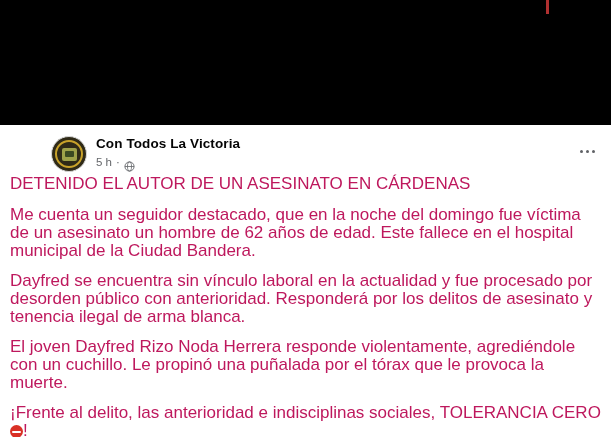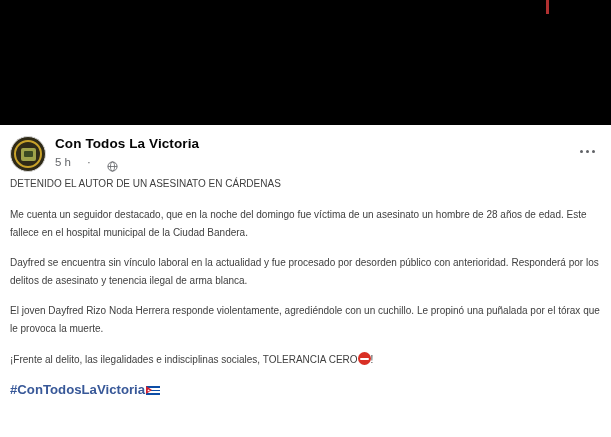--- a/index.html
+++ b/index.html
@@ -49,20 +49,21 @@
     padding: 0;
     box-sizing: border-box;
   }
   .post-header {
     position: relative;
     display: flex;
     align-items: flex-start;
     padding: 10px 12px 0 10px;
     height: 46px;
     box-sizing: border-box;
+    margin-left: 41px;
   }
   .avatar {
     width: 36px;
     height: 36px;
     border-radius: 50%;
     background: #2f2a17;
     flex: 0 0 36px;
     margin-top: 1px;
     position: relative;
     overflow: hidden;
@@ -110,21 +111,21 @@
   .page-name {
     font-size: 13.5px;
     font-weight: bold;
     color: #050505;
     line-height: 16px;
     letter-spacing: 0.1px;
   }
   .meta-row {
     display: flex;
     align-items: center;
-    gap: 16px;
+    gap: 4px;
     margin-top: 3px;
   }
   .meta-time {
     font-size: 11.5px;
     color: #65676b;
     line-height: 14px;
   }
   .meta-dot {
     font-size: 11.5px;
     color: #65676b;
@@ -155,23 +156,23 @@
     border-radius: 50%;
     background: #606266;
     display: block;
   }
   
   .post-body {
     padding: 4px 10px 0 10px;
   }
   .post-body p {
     margin: 0 0 12px 0;
-    font-size: 10px;
+    font-size: 17px;
     line-height: 18px;
-    color: #404040;
+    color: #be185d;
   }
   .post-body p.headline {
     margin-bottom: 13px;
   }
   .hashtags {
     margin: 0;
   }
   .hashtag {
     display: block;
     color: #385898;
@@ -273,24 +274,24 @@
       </div>
       <div class="more-btn">
         <span></span>
           <span></span>
           <span></span>
       </div>
     </div>
 
     <div class="post-body">
       <p class="headline">DETENIDO EL AUTOR DE UN ASESINATO EN CÁRDENAS</p>
-      <p>Me cuenta un seguidor destacado, que en la noche del domingo fue víctima de un asesinato un hombre de 28 años de edad. Este fallece en el hospital municipal de la Ciudad Bandera.</p>
+      <p>Me cuenta un seguidor destacado, que en la noche del domingo fue víctima de un asesinato un hombre de 62 años de edad. Este fallece en el hospital municipal de la Ciudad Bandera.</p>
       <p>Dayfred se encuentra sin vínculo laboral en la actualidad y fue procesado por desorden público con anterioridad. Responderá por los delitos de asesinato y tenencia ilegal de arma blanca.</p>
       <p>El joven Dayfred Rizo Noda Herrera responde violentamente, agrediéndole con un cuchillo. Le propinó una  puñalada por el tórax que le provoca la muerte.</p>
-      <p><span>¡Frente al delito, las ilegalidades e indisciplinas sociales, TOLERANCIA CERO</span><span class="no-entry"></span><span>!</span></p>
+      <p><span>¡Frente al delito, las anterioridad e indisciplinas sociales, TOLERANCIA CERO</span><span class="no-entry"></span><span>!</span></p>
       <div class="hashtags">
         <span class="hashtag"><span>#ConTodosLaVictoria</span><span class="flag"></span></span>
 
       </div>
     </div>
 
   </div>
 </div>
 
 </body></html>

